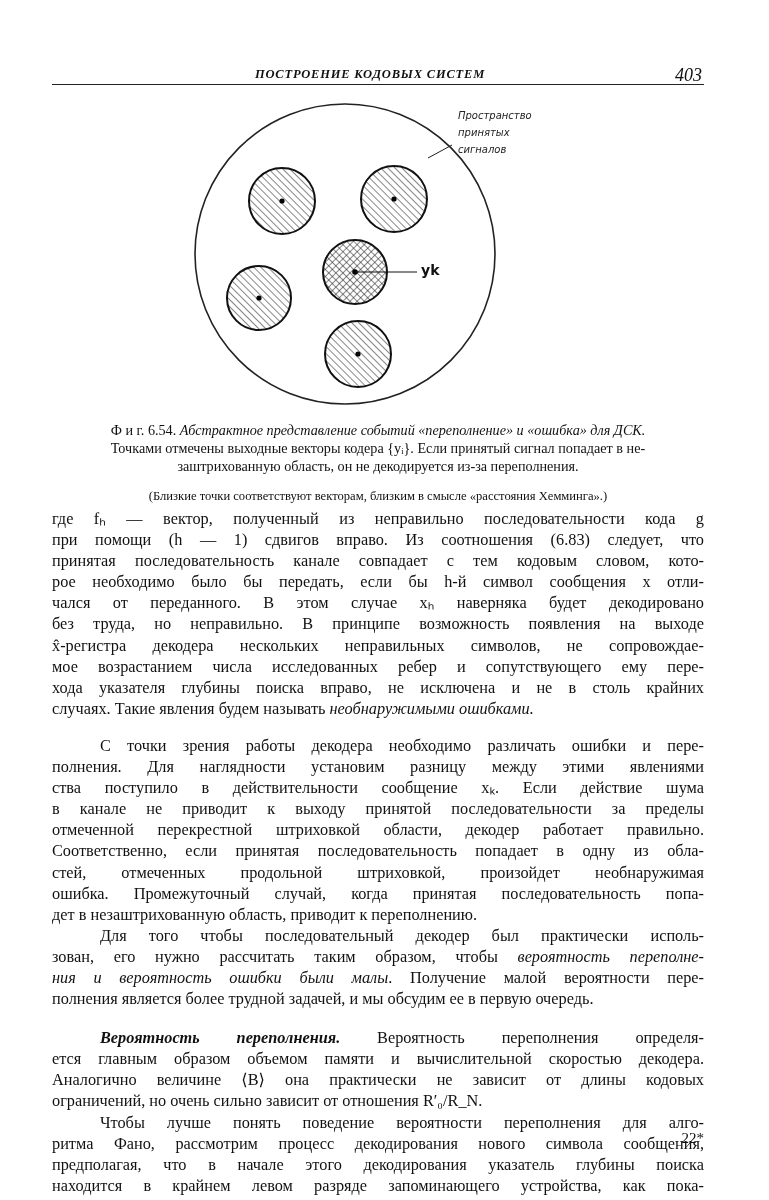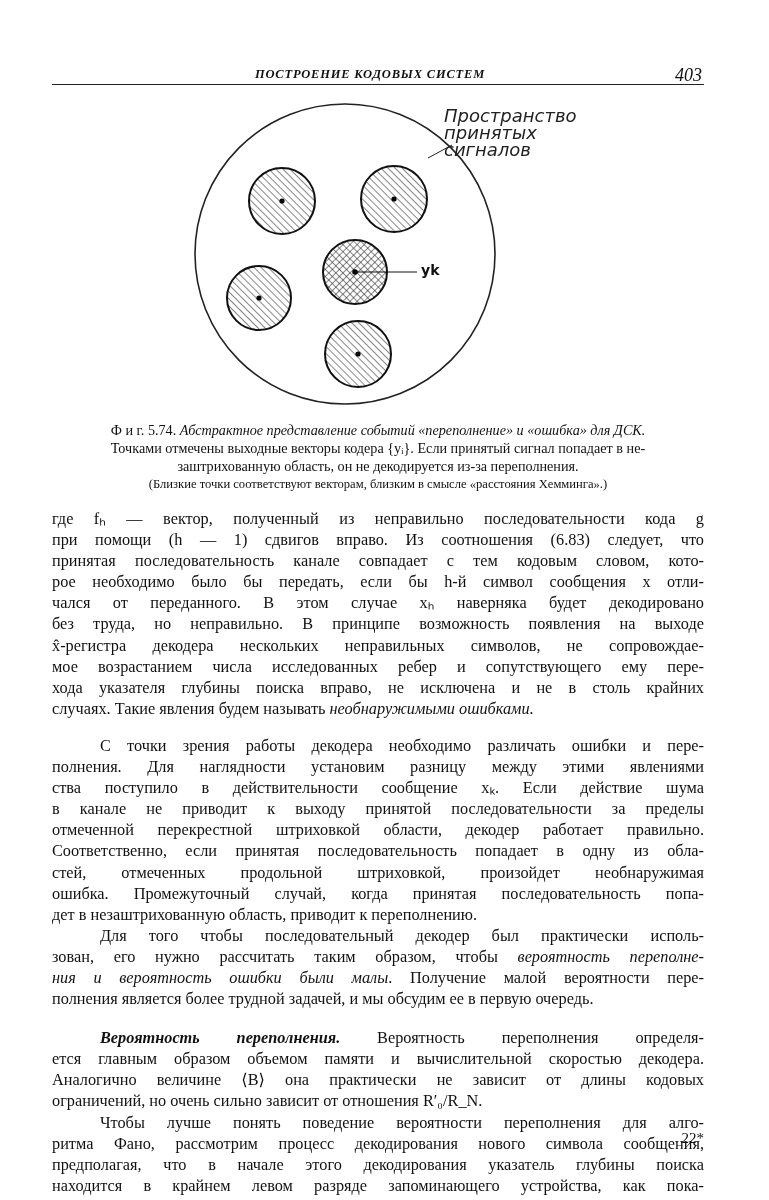--- a/index.html
+++ b/index.html
@@ -5,25 +5,25 @@
   html, body { margin: 0; padding: 0; background: #ffffff; }
   body { width: 769px; height: 1200px; position: relative; overflow: hidden;
          font-family: "DejaVu Serif", "Liberation Serif", serif; color: #111; }
   .header { position: absolute; left: 52px; top: 62px; width: 652px; height: 22px;
             border-bottom: 1.5px solid #222; font-style: italic; }
   .running-title { position: absolute; left: 203px; top: 5px; font-size: 12.5px;
                    letter-spacing: 0.8px; font-weight: bold; font-family: "Liberation Serif", serif; }
   .page-num { position: absolute; right: 2px; top: 3px; font-size: 18px; font-family: "Liberation Serif", serif; }
   .figure { position: absolute; left: 0; top: 95px; width: 769px; height: 320px; }
   .figure svg { position: absolute; left: 0; top: 0; }
-  .fig-label { position: absolute; left: 444px; top: 12px; font-family: "DejaVu Sans", sans-serif;
-               font-style: italic; font-size: 18px; line-height: 17px; color: #222; }
+  .fig-label { position: absolute; left: 458px; top: 12px; font-family: "DejaVu Sans", sans-serif;
+               font-style: italic; font-size: 10px; line-height: 17px; color: #222; }
   .caption { position: absolute; left: 52px; top: 421px; width: 652px; text-align: center;
              font-family: "Liberation Serif", serif; font-size: 14.2px; line-height: 18px; }
-  .caption .small { font-size: 12.6px; display: block; margin-top: 0; }
+  .caption .small { font-size: 12.6px; display: block; margin-top: 12px; }
   .caption i { font-style: italic; }
   .body { position: absolute; left: 52px; top: 508px; width: 652px;
           font-family: "Liberation Serif", serif; font-size: 16.3px; line-height: 21.1px;
           text-align: justify; }
   .body p { margin: 0; }
   .body p.gap { margin-top: 12px; }
   .line { display: block; text-align: justify; text-align-last: justify; white-space: nowrap; height: 21.1px; }
   .line.last { text-align-last: left; }
   .it { font-style: italic; }
   .bi { font-style: italic; font-weight: bold; }
@@ -75,21 +75,21 @@
   <div class="fig-label">
     <div>Пространство</div>
     <div>принятых</div>
     <div>сигналов</div>
   </div>
   <div style="position:absolute;left:421px;top:167px;font-family:'DejaVu Sans',sans-serif;font-weight:bold;font-size:14px;">yk</div>
 </div>
 
 <div class="caption">
   <div>
-    <span>Ф и г.  5.74.</span>
+    <span>Ф и г.  6.54.</span>
     <i>Абстрактное представление событий «переполнение» и «ошибка» для ДСК.</i>
   </div>
   <div>Точками отмечены выходные векторы кодера {yᵢ}. Если принятый сигнал попадает в не-</div>
   <div>заштрихованную область, он не декодируется из-за переполнения.</div>
   <span class="small">(Близкие точки соответствуют векторам, близким в смысле «расстояния Хемминга».)</span>
 </div>
 
 <div class="body">
   <p>
     <span class="line">где fₕ — вектор, полученный из неправильно последовательности кода g</span>

